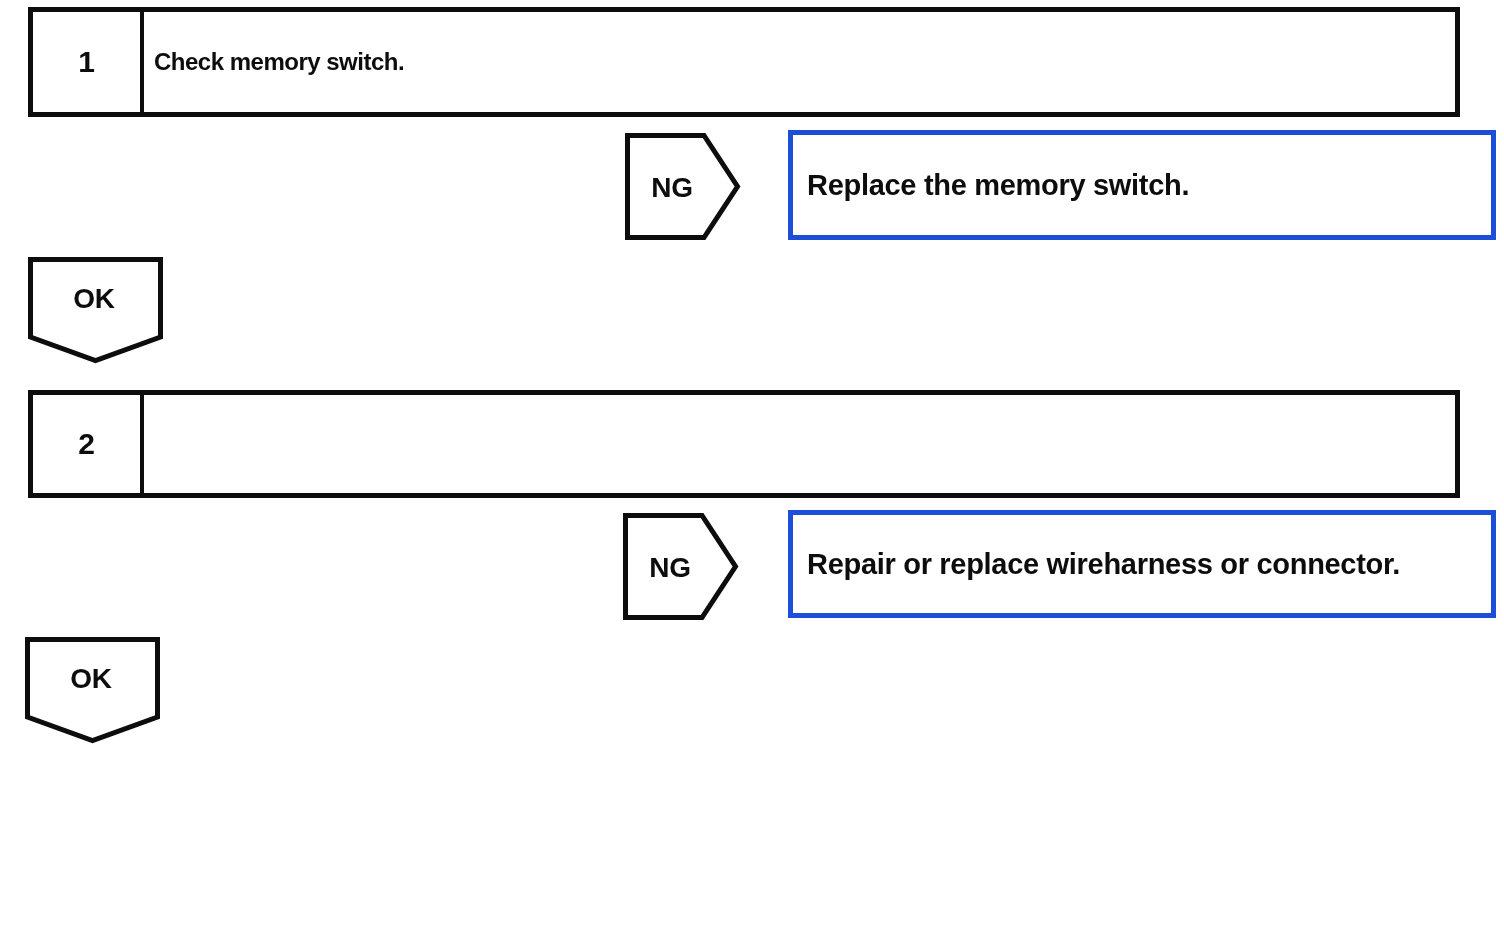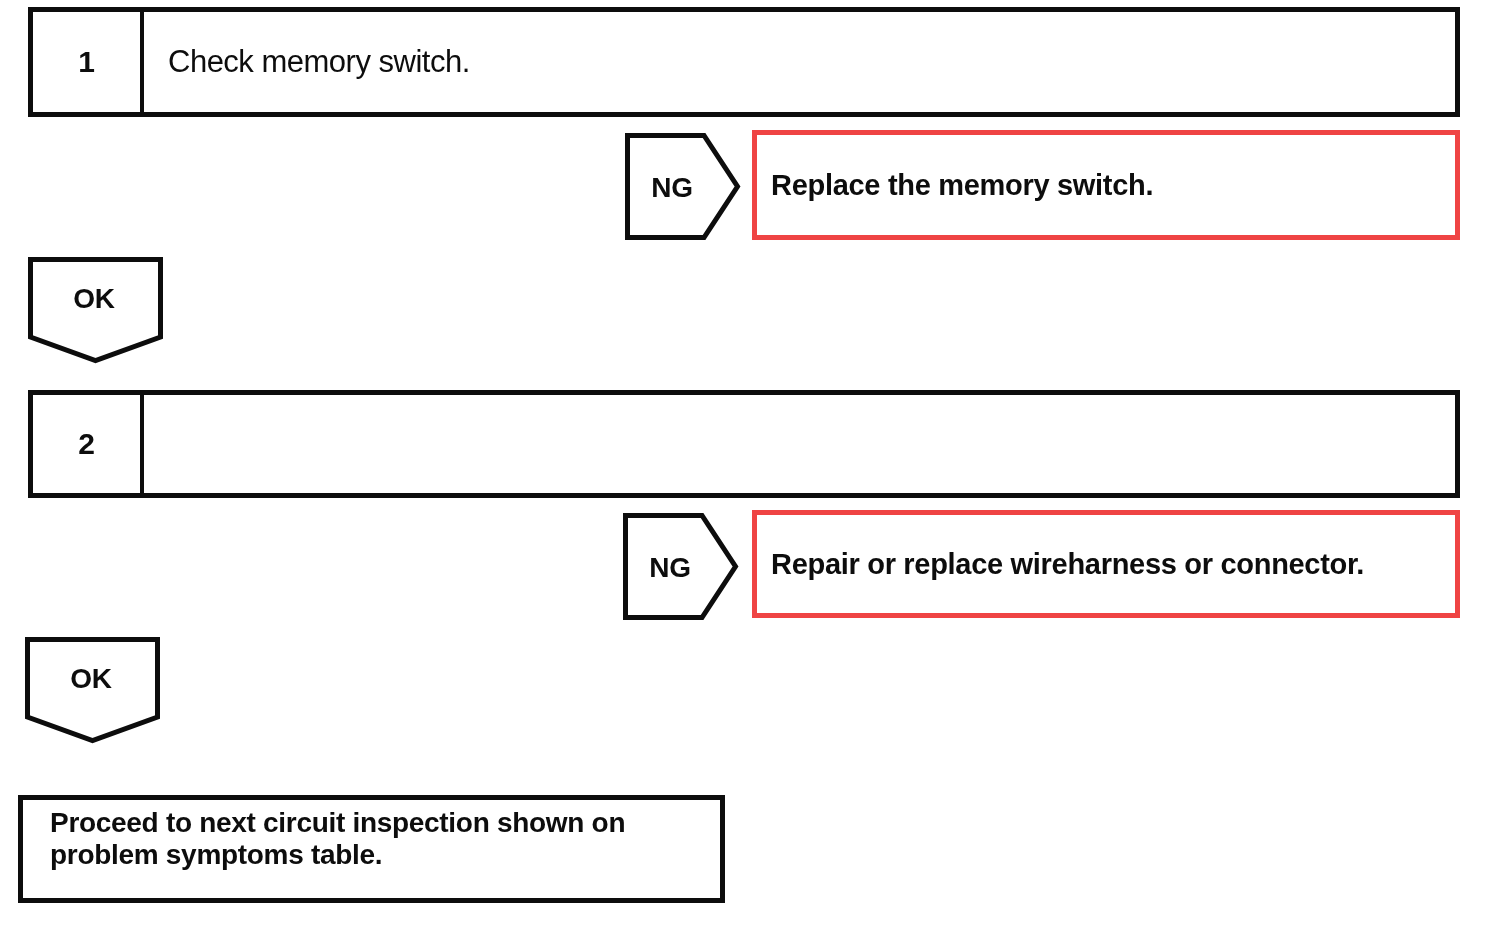--- a/index.html
+++ b/index.html
@@ -31,38 +31,39 @@
     display: flex;
     align-items: center;
     justify-content: center;
     font-size: 30px;
     font-weight: bold;
   }
   .step-text {
     flex: 1;
     display: flex;
     align-items: center;
-    padding-left: 24px;
-    font-size: 31px;
-    font-weight: normal;
+    padding-left: 10px;
+    font-size: 24px;
+    font-weight: bold;
     letter-spacing: -0.5px;
     white-space: nowrap;
   }
 
   
   .result-box {
-    border: 5px solid #ef4444;
+    border: 5px solid #1d4ed8;
     background: #ffffff;
     display: flex;
     align-items: center;
     padding-left: 14px;
     font-size: 29px;
     font-weight: bold;
     letter-spacing: -0.3px;
     white-space: nowrap;
+    margin-left: 36px;
   }
 
   
   .final-box {
     border: 5px solid #0d0d0d;
     background: #ffffff;
     padding: 7px 10px 0 27px;
     font-size: 28px;
     font-weight: bold;
     letter-spacing: -0.3px;
@@ -120,18 +121,14 @@
   </svg>
   <div class="result-box abs" style="left:752px; top:510px; width:708px; height:108px;">
     <div>Repair or replace wireharness or connector.</div>
   </div>
 
   <svg class="arrow" style="left:25px; top:637px;" width="135" height="106" viewBox="0 0 135 106">
     <polygon points="2.5,2.5 132.5,2.5 132.5,80 67.5,103.5 2.5,80"></polygon>
     <text x="66" y="51">OK</text>
   </svg>
 
-  <div class="final-box abs" style="left:18px; top:795px; width:707px; height:108px;">
-    <div class="line">Proceed to next circuit inspection shown on</div>
-    <div class="line">problem symptoms table.</div>
-  </div>
 
 </div>
 
 </body></html>

